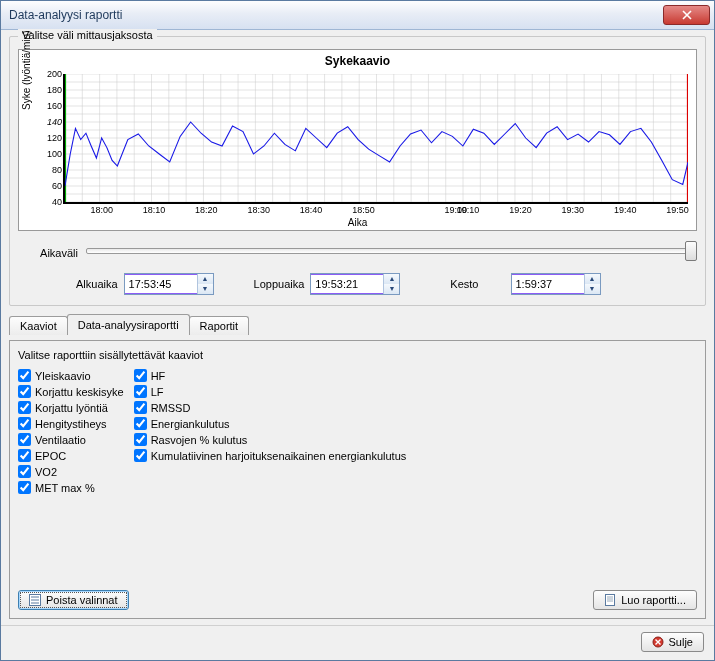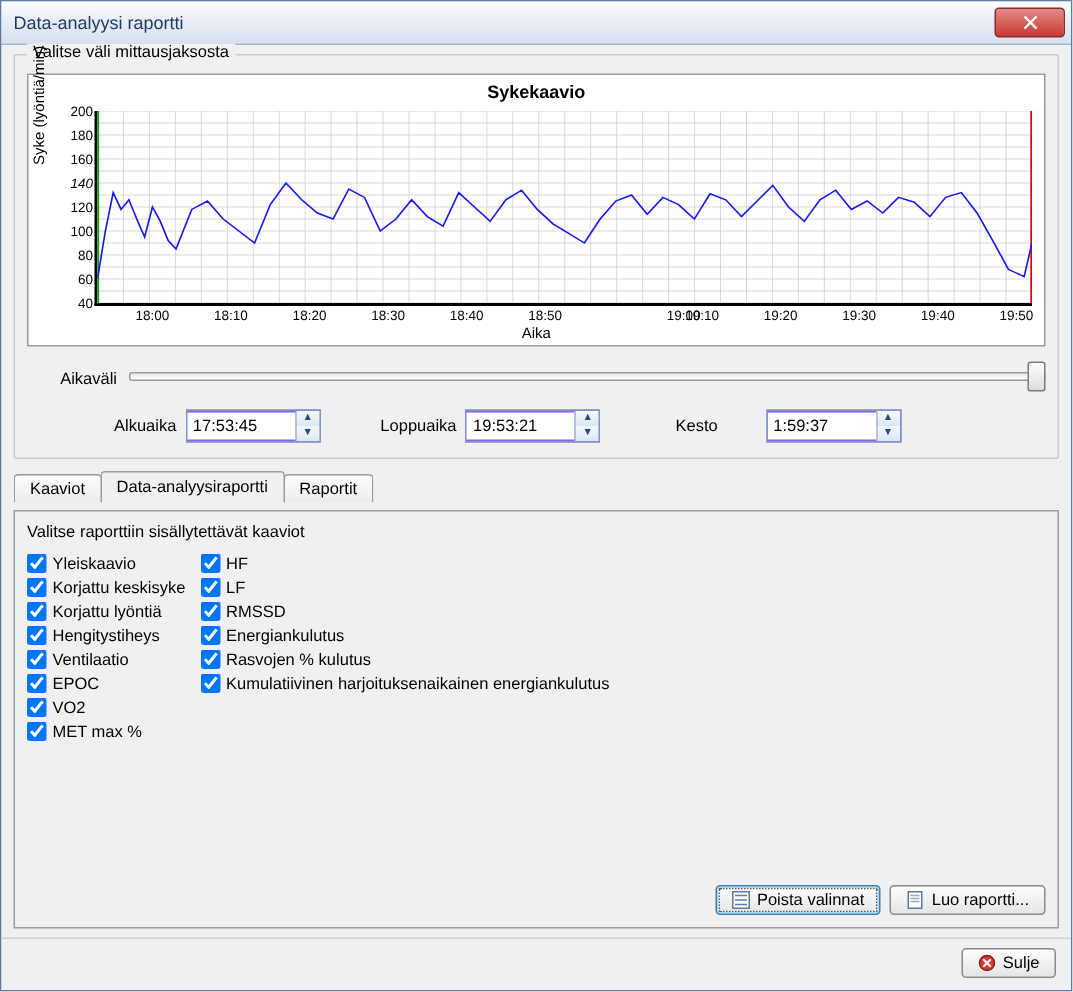--- a/index.html
+++ b/index.html
@@ -31,21 +31,21 @@
 .spin .arrows{display:flex;flex-direction:column;width:15px;border-left:1px solid #b0c4de}
 .spin .arrows div{height:10px;background:linear-gradient(#f5f9fd,#dbe7f4);text-align:center;font-size:7px;line-height:10px;cursor:default;color:#2a4a7a}
 .tabs{display:flex;margin-top:4px}
 .tab{border:1px solid #9c9c9c;border-bottom:none;padding:3px 10px;background:linear-gradient(#fdfdfd,#ececec);margin-right:-1px;border-top-left-radius:3px;border-top-right-radius:3px;font-size:11px;cursor:default}
 .tab.active{background:#f0f0f0;position:relative;z-index:2;padding-top:4px;padding-bottom:4px;margin-top:-2px}
 .tabpanel{border:1px solid #9c9c9c;flex:1;padding:8px;background:#f0f0f0;margin-top:-1px;display:flex;flex-direction:column}
 .checks{display:flex;gap:10px;margin-top:8px}
 .col{display:flex;flex-direction:column;gap:3px}
 .chk{display:flex;align-items:flex-end;gap:4px;font-size:11px}
 .chk input{width:13px;height:13px;margin:0}
-.panel-buttons{margin-top:auto;display:flex;justify-content:flex-end;gap:6px;padding-top:10px}
+.panel-buttons{margin-top:auto;display:flex;justify-content:space-between;gap:6px;padding-top:10px}
 .btn{border:1px solid #8a8a8a;border-radius:3px;background:linear-gradient(#fdfdfd,#e4e4e4);padding:3px 10px;font-size:11px;display:inline-flex;align-items:center;gap:5px;cursor:default}
 .btn.focus{outline:1px dotted #555;outline-offset:-3px;border-color:#3c7fb1;box-shadow:0 0 0 1px #a8d8ff inset}
 .footer{padding:6px 10px 8px 0;display:flex;justify-content:flex-end;background:#f0f0f0;border-top:1px solid #d0d0d0}
 svg.icn{width:12px;height:12px;vertical-align:middle}
 </style>
 </head>
 <body>
 
 <div class="window">
   <div class="titlebar">

